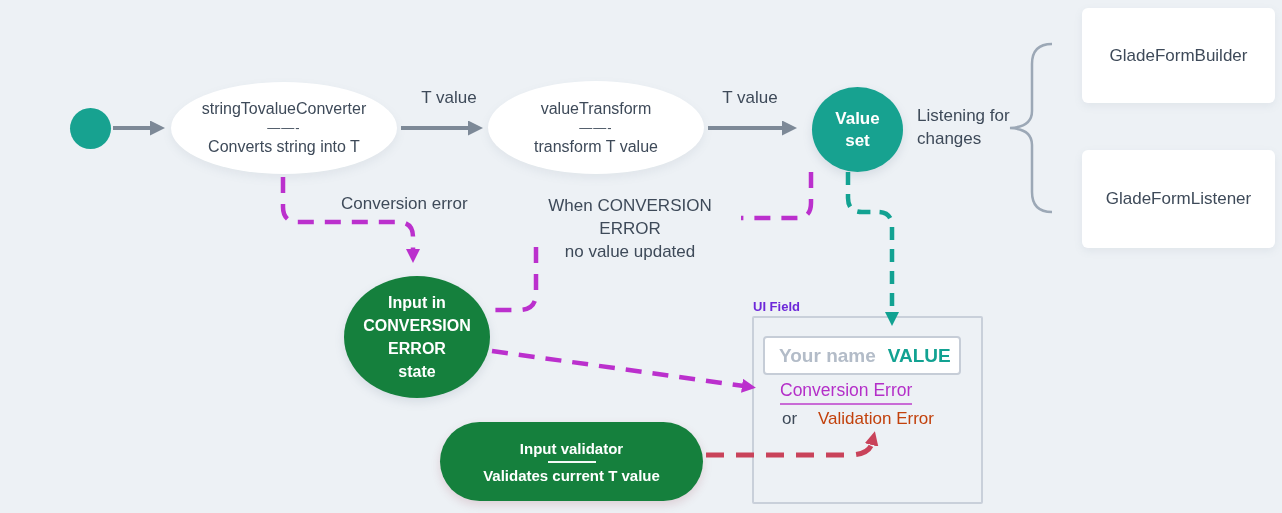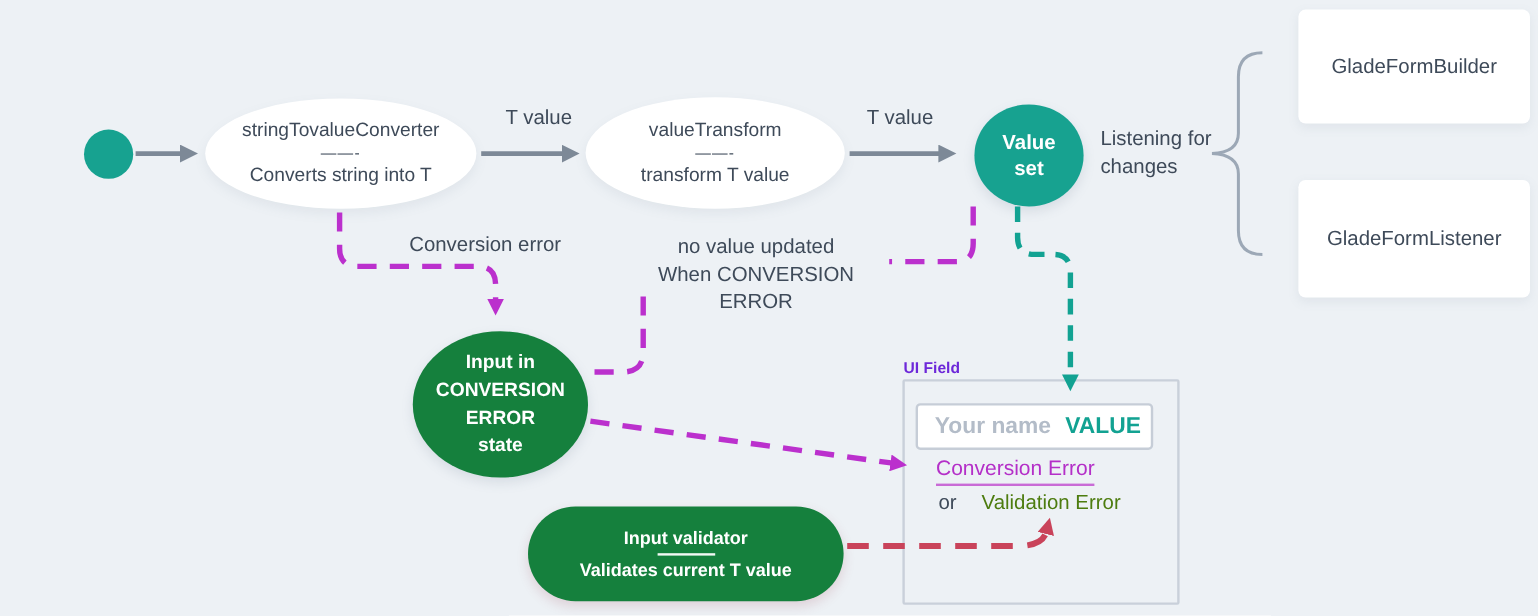--- a/index.html
+++ b/index.html
@@ -62,21 +62,21 @@
     position:absolute; left:763px; top:336px; width:180px; height:35px;
     background:#fff; border:2px solid #C6CDD7; border-radius:4px; z-index:3;
     display:flex; align-items:center; padding-left:14px; gap:12px;
     font-size:19px; font-weight:bold;
   }
   .ui-input .ph{color:#B3BCC8;}
   .ui-input .val{color:#12A292;}
   .conv-link{position:absolute; left:780px; top:380px; font-size:17.5px; color:#B42FC8;
     border-bottom:2px solid #C96BD6; padding-bottom:2px; z-index:4;}
   .or-text{position:absolute; left:782px; top:409px; font-size:17px; z-index:4;}
-  .val-err{position:absolute; left:818px; top:409px; font-size:17px; color:#4d7c0f; z-index:4;}
+  .val-err{position:absolute; left:818px; top:409px; font-size:17px; color:#c2410c; z-index:4;}
 </style>
 </head>
 <body>
 
 <div id="canvas">
 
   <svg class="overlay" viewBox="0 0 1282 513" xmlns="http://www.w3.org/2000/svg">
     <defs>
       <marker id="mGray" markerUnits="userSpaceOnUse" markerWidth="16" markerHeight="15" refX="2" refY="7.5" orient="auto">
         <path d="M0,0 L15,7.5 L0,15 Z" fill="#7D8997"></path>
@@ -138,22 +138,22 @@
 
   <div class="side-box" style="left:1082px; top:8px;">
     <span>GladeFormBuilder</span>
   </div>
   <div class="side-box" style="left:1082px; top:150px; height:98px;">
     <span>GladeFormListener</span>
   </div>
 
   <div class="conv-label" style="left:341px; top:194px;">Conversion error</div>
   <div class="when-label" style="left:518px; top:194px;">
+    <div>When CONVERSION ERROR</div>
     <div>no value updated</div>
-    <div>When CONVERSION ERROR</div>
   </div>
 
   <div class="circle-node purple" style="left:344px; top:276px; width:146px; height:122px;">
     <div>Input in</div>
     <div>CONVERSION</div>
     <div>ERROR</div>
     <div>state</div>
   </div>
 
   <div class="red-pill">

